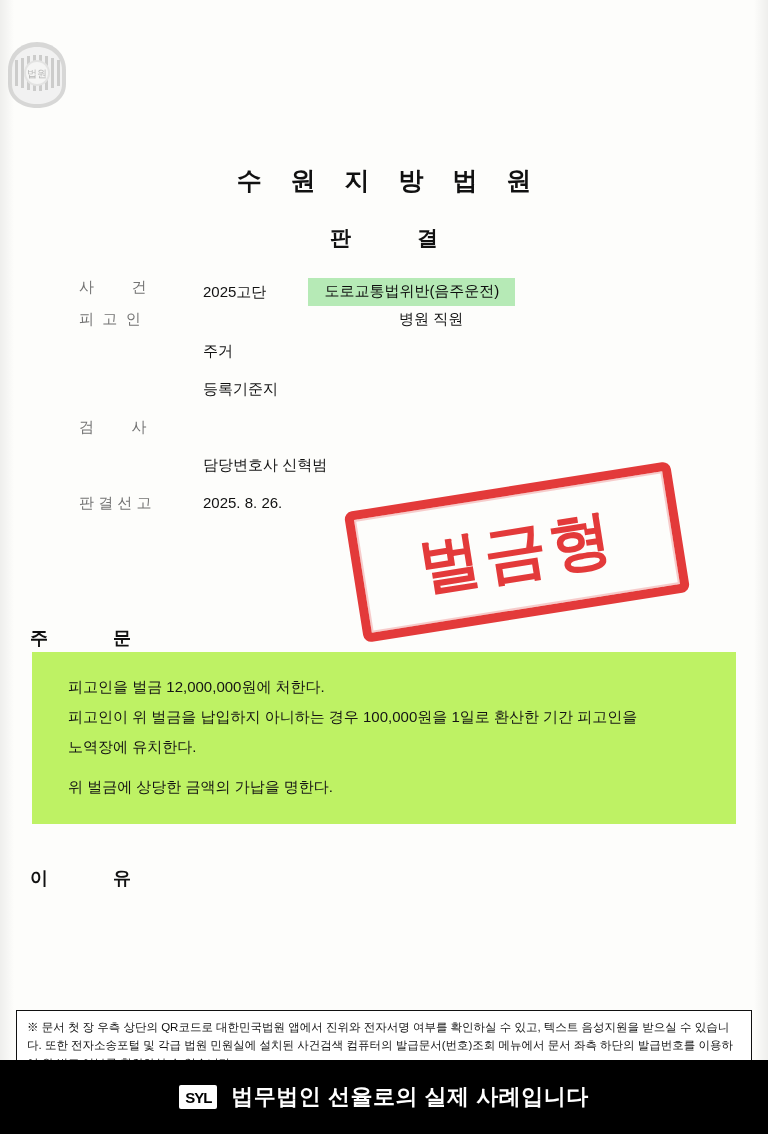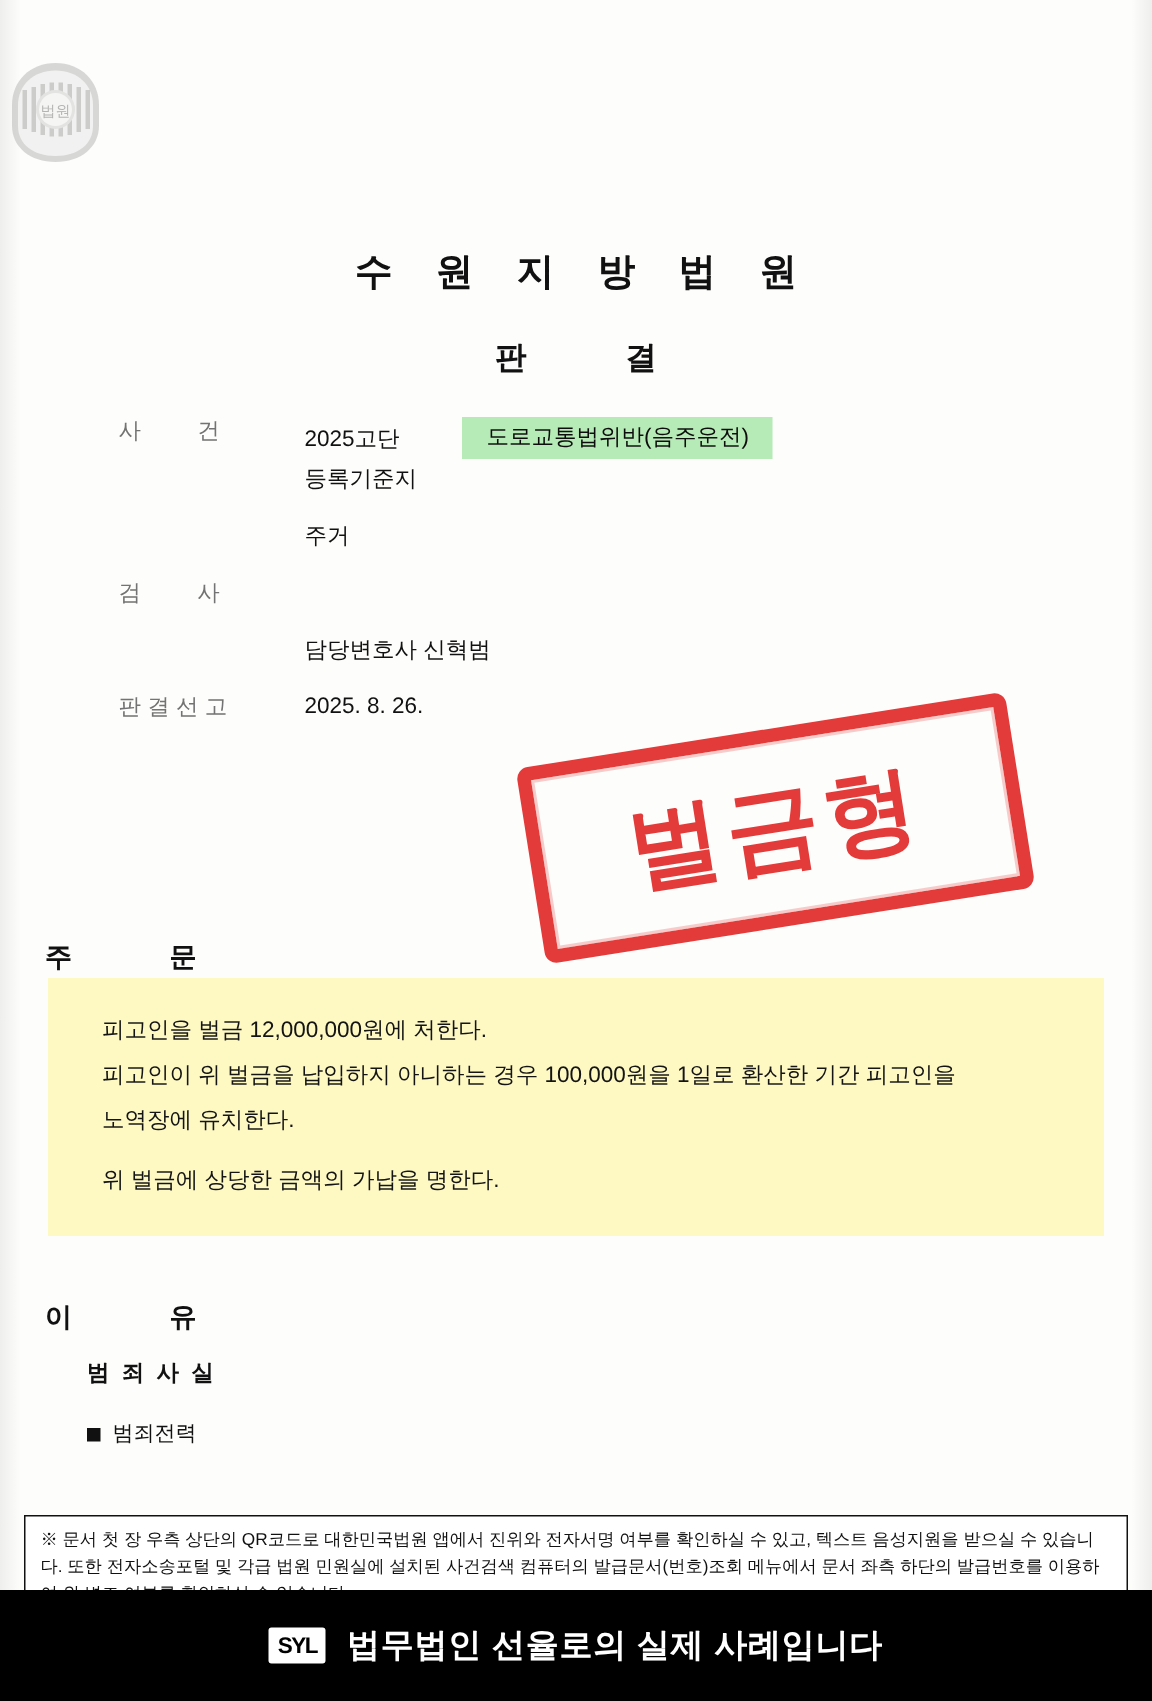--- a/index.html
+++ b/index.html
@@ -128,21 +128,21 @@
   }
   .order-heading { position: absolute; top: 626px; left: 0; right: 0; }
   .reason-heading { position: absolute; top: 866px; left: 0; right: 0; }
 
   
   .order-block {
     position: absolute;
     top: 652px; left: 32px;
     width: 896px;
     max-width: 896px;
-    background: #fef9c3;
+    background: #bef264;
     padding: 20px 36px 22px 36px;
   }
   .order-line {
     font-size: 15px;
     line-height: 2.0;
     color: #141414;
   }
 
   
   .facts {
@@ -249,29 +249,35 @@
   <div class="fields">
 
     <div class="frow">
       <div class="flabel">사         건</div>
       <div class="fvalue">
         <span>2025고단</span>
         <span class="charge-box">도로교통법위반(음주운전)</span>
       </div>
     </div>
 
+    <div class="frow">
+      <div class="flabel">피  고  인</div>
+      <div class="fvalue">
+        <span class="defendant-name">병원 직원</span>
+      </div>
+    </div>
+
+    <div class="frow" style="min-height:38px">
+      <div class="flabel"></div>
+      <div class="fvalue">주거</div>
+    </div>
 
     <div class="frow" style="min-height:38px">
       <div class="flabel"></div>
       <div class="fvalue">등록기준지</div>
-    </div>
-
-    <div class="frow" style="min-height:38px">
-      <div class="flabel"></div>
-      <div class="fvalue">주거</div>
     </div>
 
     <div class="frow" style="min-height:38px">
       <div class="flabel">검         사</div>
       <div class="fvalue"></div>
     </div>
 
 
     <div class="frow" style="min-height:38px">
       <div class="flabel"></div>
@@ -293,27 +299,20 @@
 
   <div class="order-block" style="left: 32px; width: 704px;">
     <div class="order-line">피고인을 벌금 12,000,000원에 처한다.</div>
     <div class="order-line">피고인이 위 벌금을 납입하지 아니하는 경우 100,000원을 1일로 환산한 기간 피고인을</div>
     <div class="order-line">노역장에 유치한다.</div>
     <div class="order-line" style="margin-top:10px">위 벌금에 상당한 금액의 가납을 명한다.</div>
   </div>
 
   <div class="sec-heading reason-heading">이        유</div>
 
-  <div class="facts">
-    <div class="facts-title">범 죄 사 실</div>
-    <div class="facts-item">
-      <span class="sq"></span>
-      <span>범죄전력</span>
-    </div>
-  </div>
 
   <div class="note">※ 문서 첫 장 우측 상단의 QR코드로 대한민국법원 앱에서 진위와 전자서명 여부를 확인하실 수 있고, 텍스트 음성지원을 받으실 수 있습니다. 또한 전자소송포털 및 각급 법원 민원실에 설치된 사건검색 컴퓨터의 발급문서(번호)조회 메뉴에서 문서 좌측 하단의 발급번호를 이용하여 위,변조 여부를 확인하실 수 있습니다.</div>
 
   <div class="bottombar">
     <div class="logo">SYL</div>
     <div class="bottombar-text">법무법인 선율로의 실제 사례입니다</div>
   </div>
 
 </div>
 

